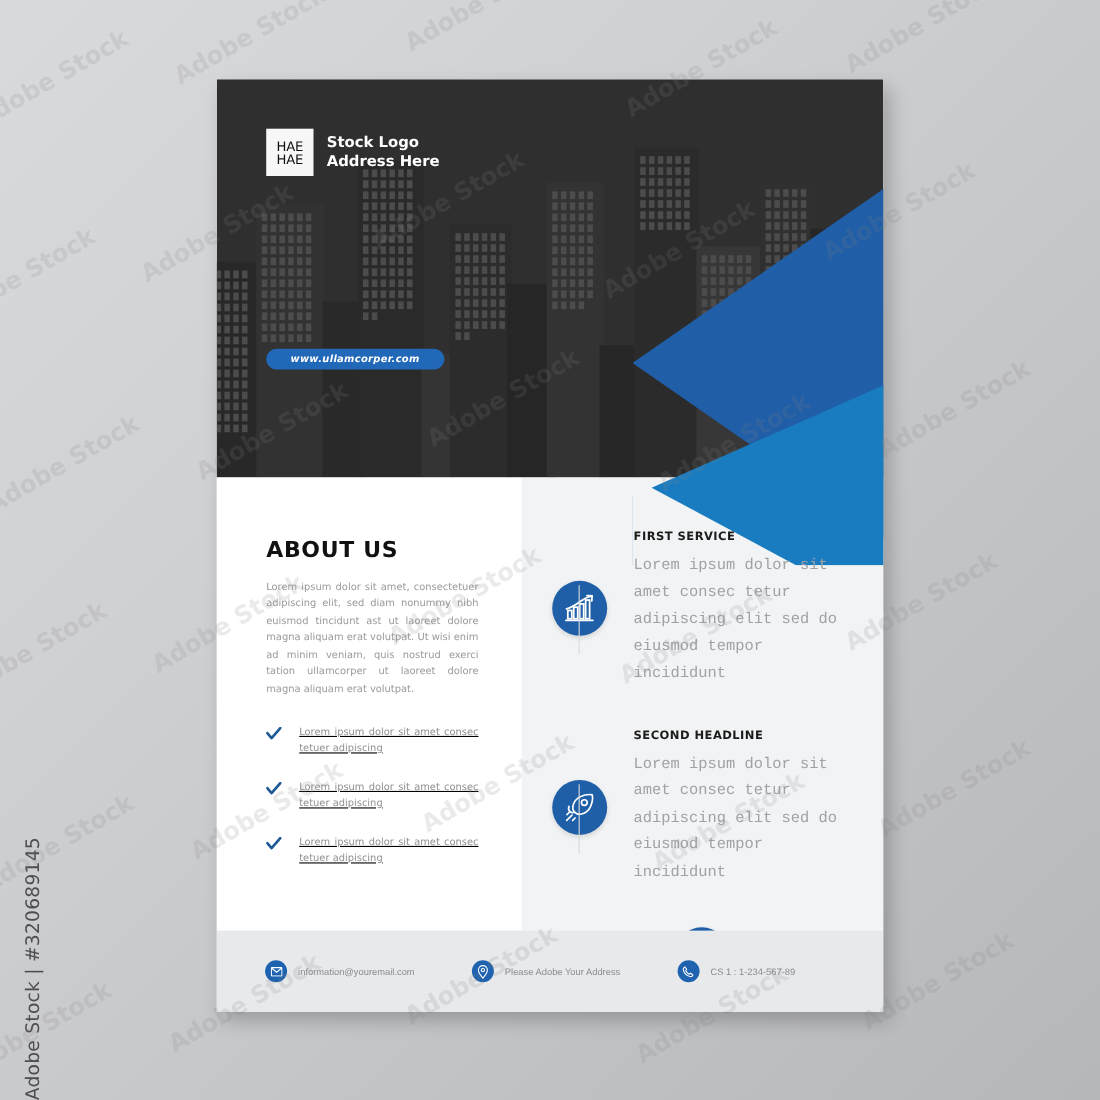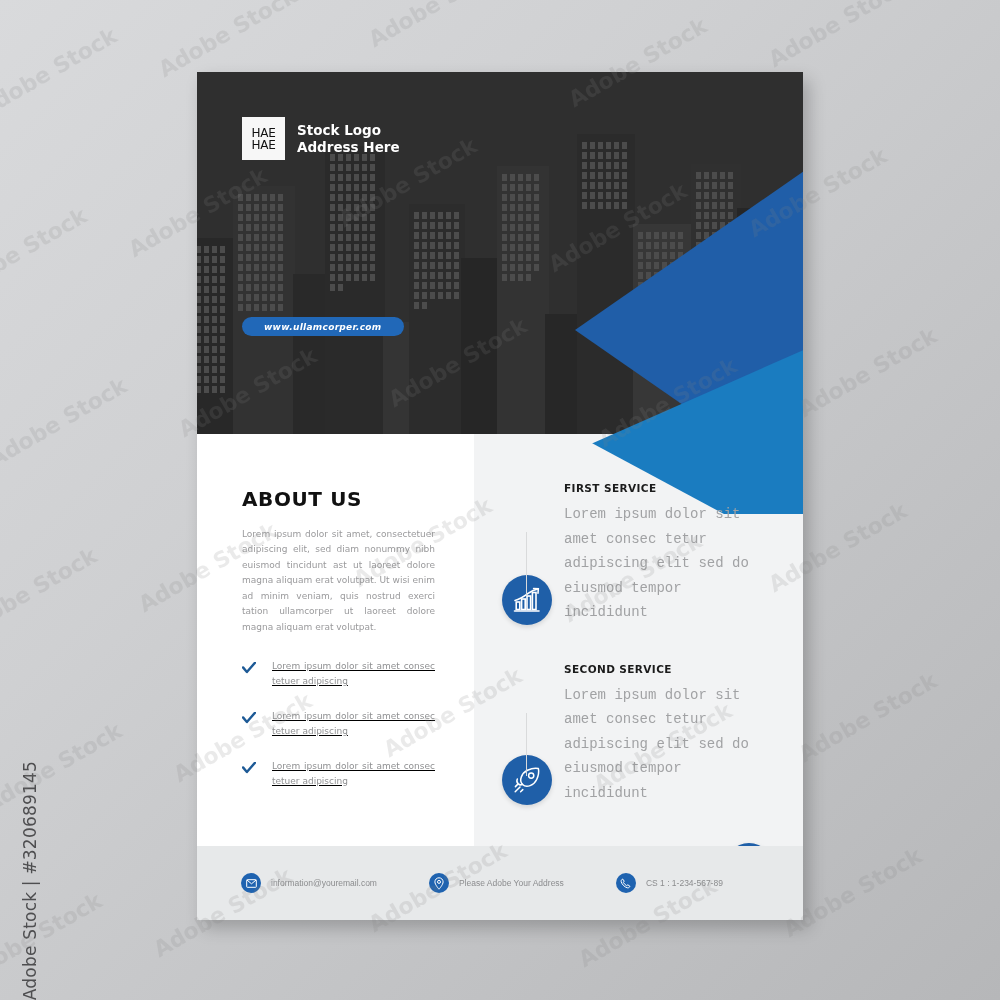--- a/index.html
+++ b/index.html
@@ -172,21 +172,21 @@
     font-family: "DejaVu Sans", sans-serif;
   }
 
   
   #services {
     position: absolute; left: 305px; top: 410px;
     width: 272px; z-index: 7;
   }
   .svc {
     position: relative;
-    display: flex; gap: 12px; align-items: flex-end;
+    display: flex; gap: 24px; align-items: center;
     margin-bottom: 38px;
   }
   .svc:last-child { margin-bottom: 0; flex-direction: column; }
   .svc-badge {
     position: relative;
     flex: 0 0 50px; width: 50px; height: 50px;
     border-radius: 50%;
     background: #1f5fa8;
     display: flex; align-items: center; justify-content: center;
     box-shadow: 0 2px 5px rgba(0,0,0,.13);
@@ -855,21 +855,21 @@
                        C25.8 4.5 25.6 9.4 23.7 13.5 C21 19.2 13.6 22.5 9.6 18.5 Z"></path>
               <circle cx="18.2" cy="9.6" r="2.6"></circle>
               <path d="M9.4 18.5 C7.8 19.2 6.2 18.8 5 17.6 C3.8 16.4 3.6 14.6 4.3 13"></path>
               <path d="M2.2 25.8 L7 21"></path>
               <path d="M2.4 20.6 L4.6 18.4"></path>
               <path d="M7.6 25.8 L9.8 23.6"></path>
             </g>
           </svg>
         </div>
         <div class="svc-body">
-          <div class="svc-title">SECOND SERVICE</div>
+          <div class="svc-title">SECOND HEADLINE</div>
           <div class="svc-text">Lorem ipsum dolor sit amet consec tetur adipiscing elit sed do eiusmod tempor incididunt</div>
         </div>
         <div class="svc-connector"></div>
       </div>
 
       <div class="svc">
         <div class="svc-badge">
           <svg width="28" height="28" viewBox="0 0 28 28">
             <g fill="none" stroke="#ffffff" stroke-width="1.6" stroke-linecap="round" stroke-linejoin="round">
               <path d="M13.2 5.2 A9.6 9.6 0 1 0 22.8 14.8 L13.2 14.8 Z"></path>

